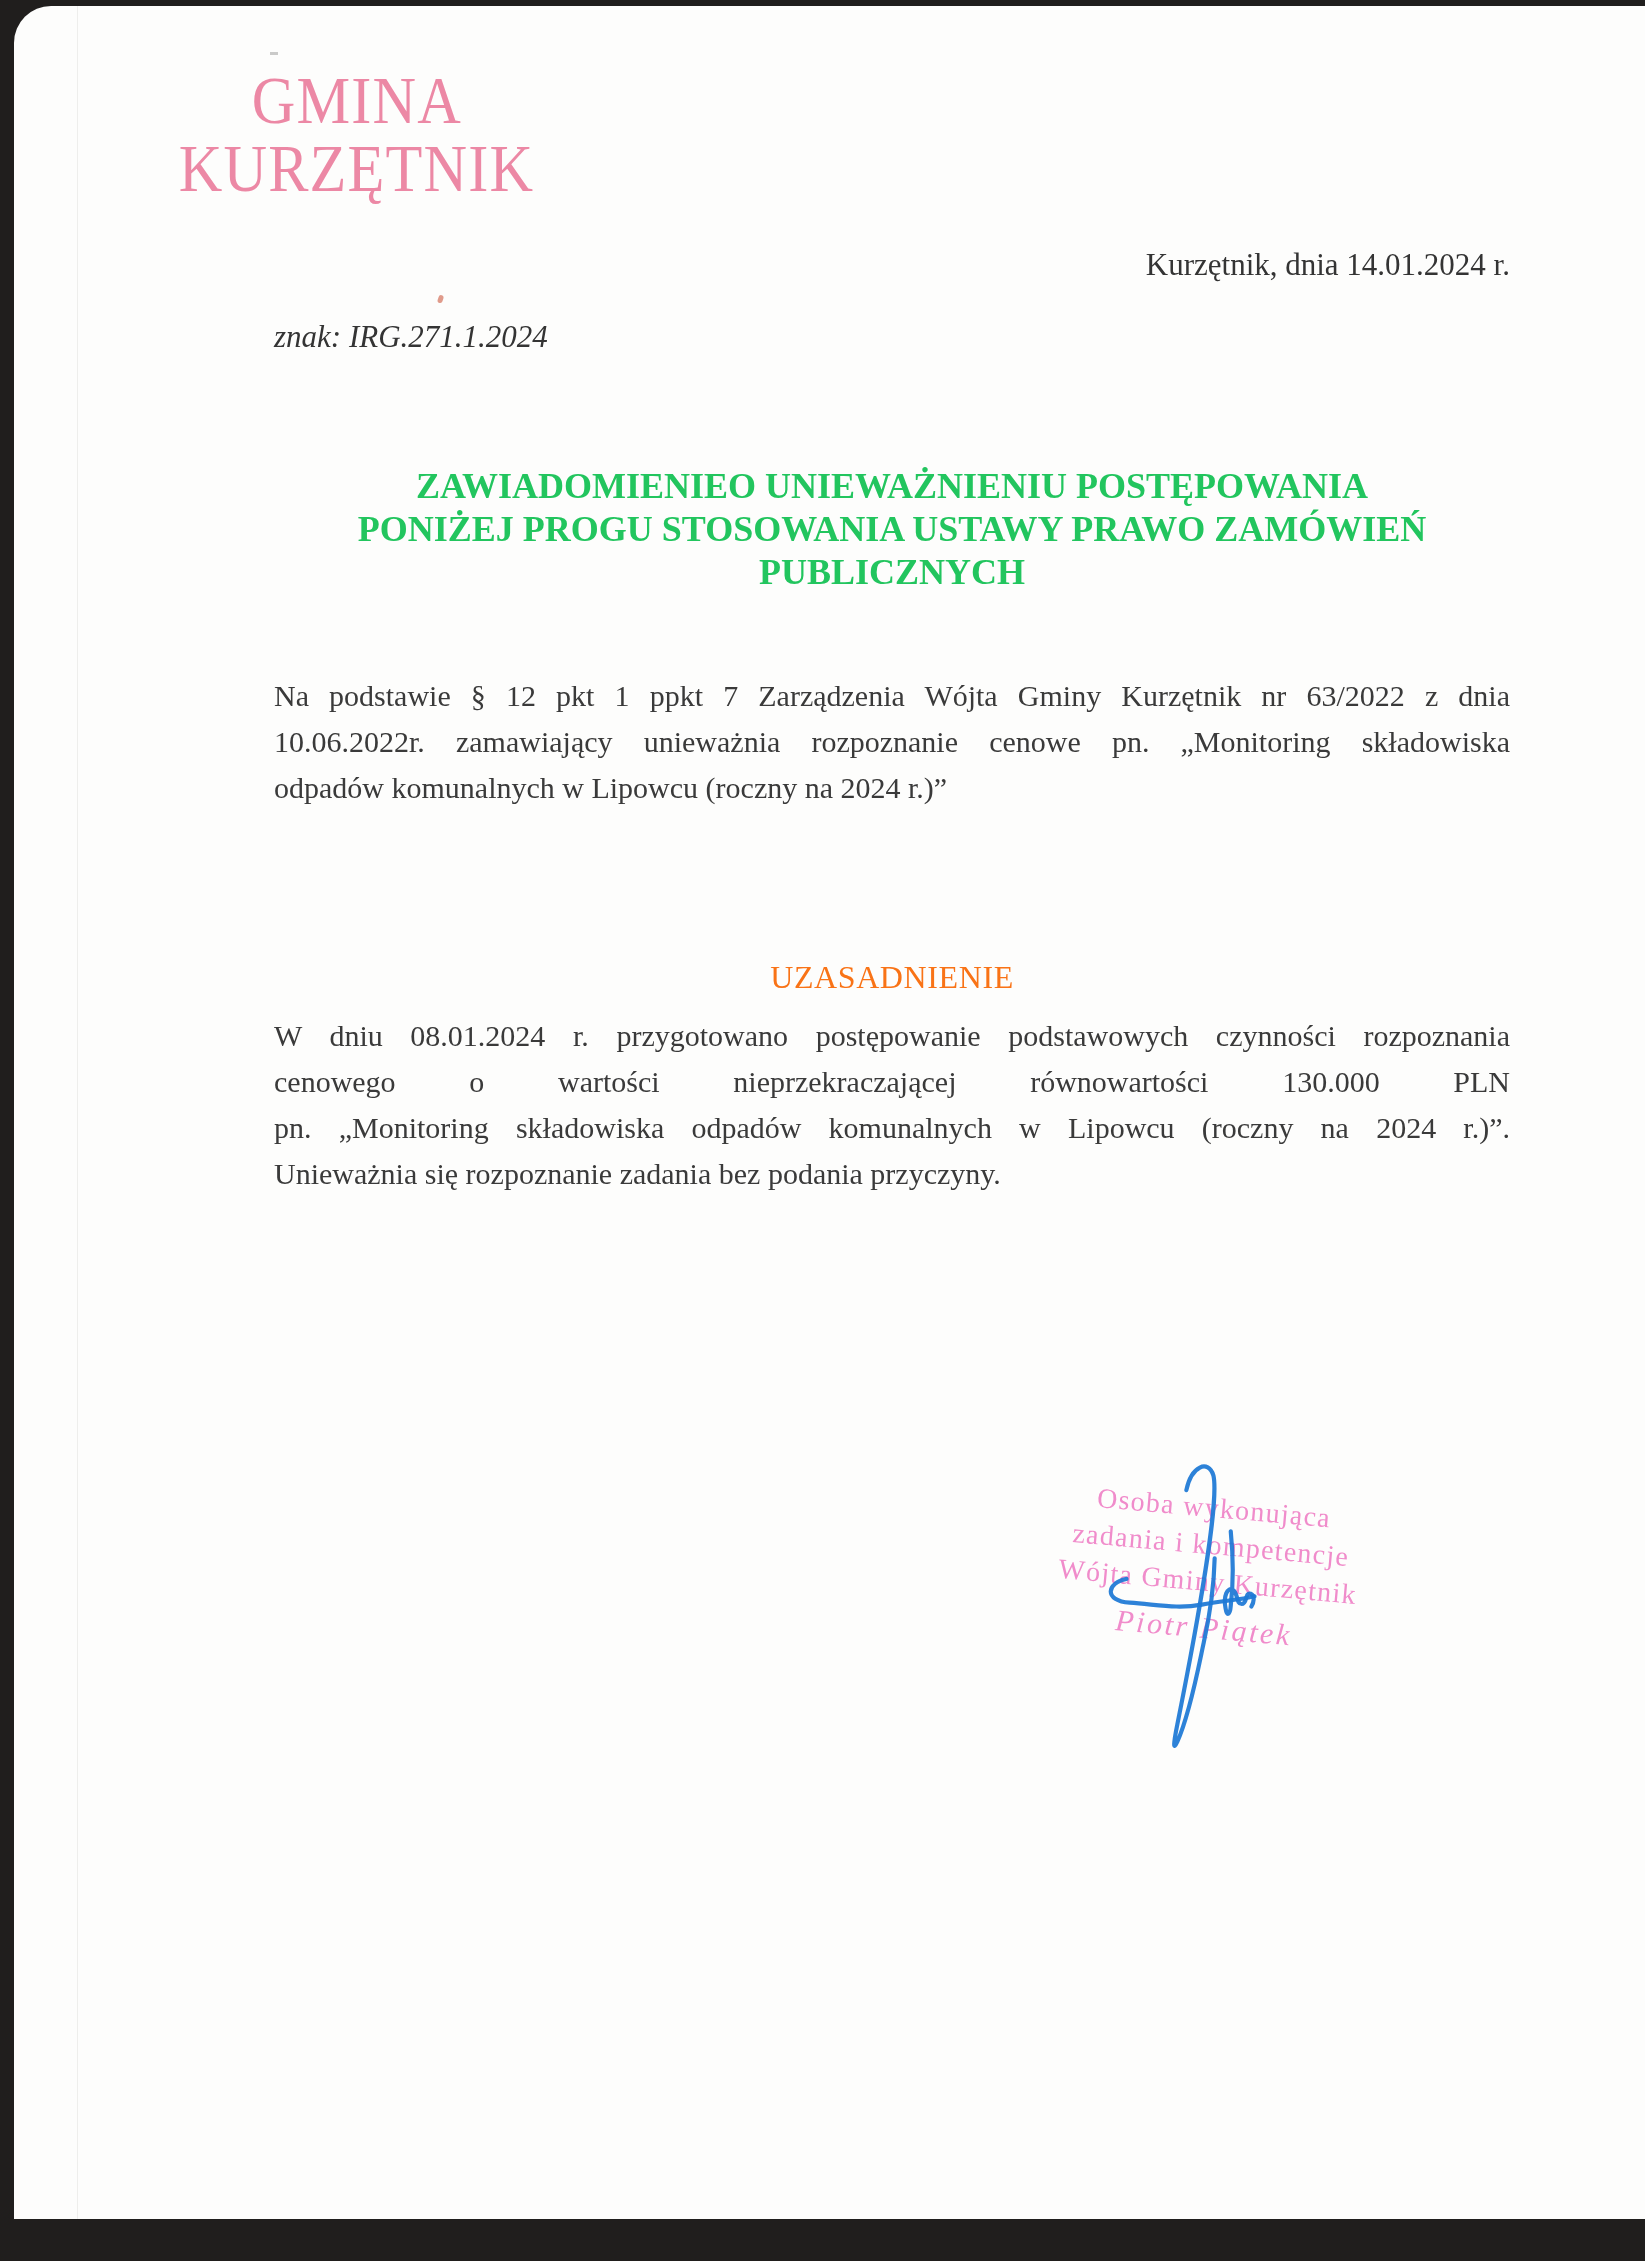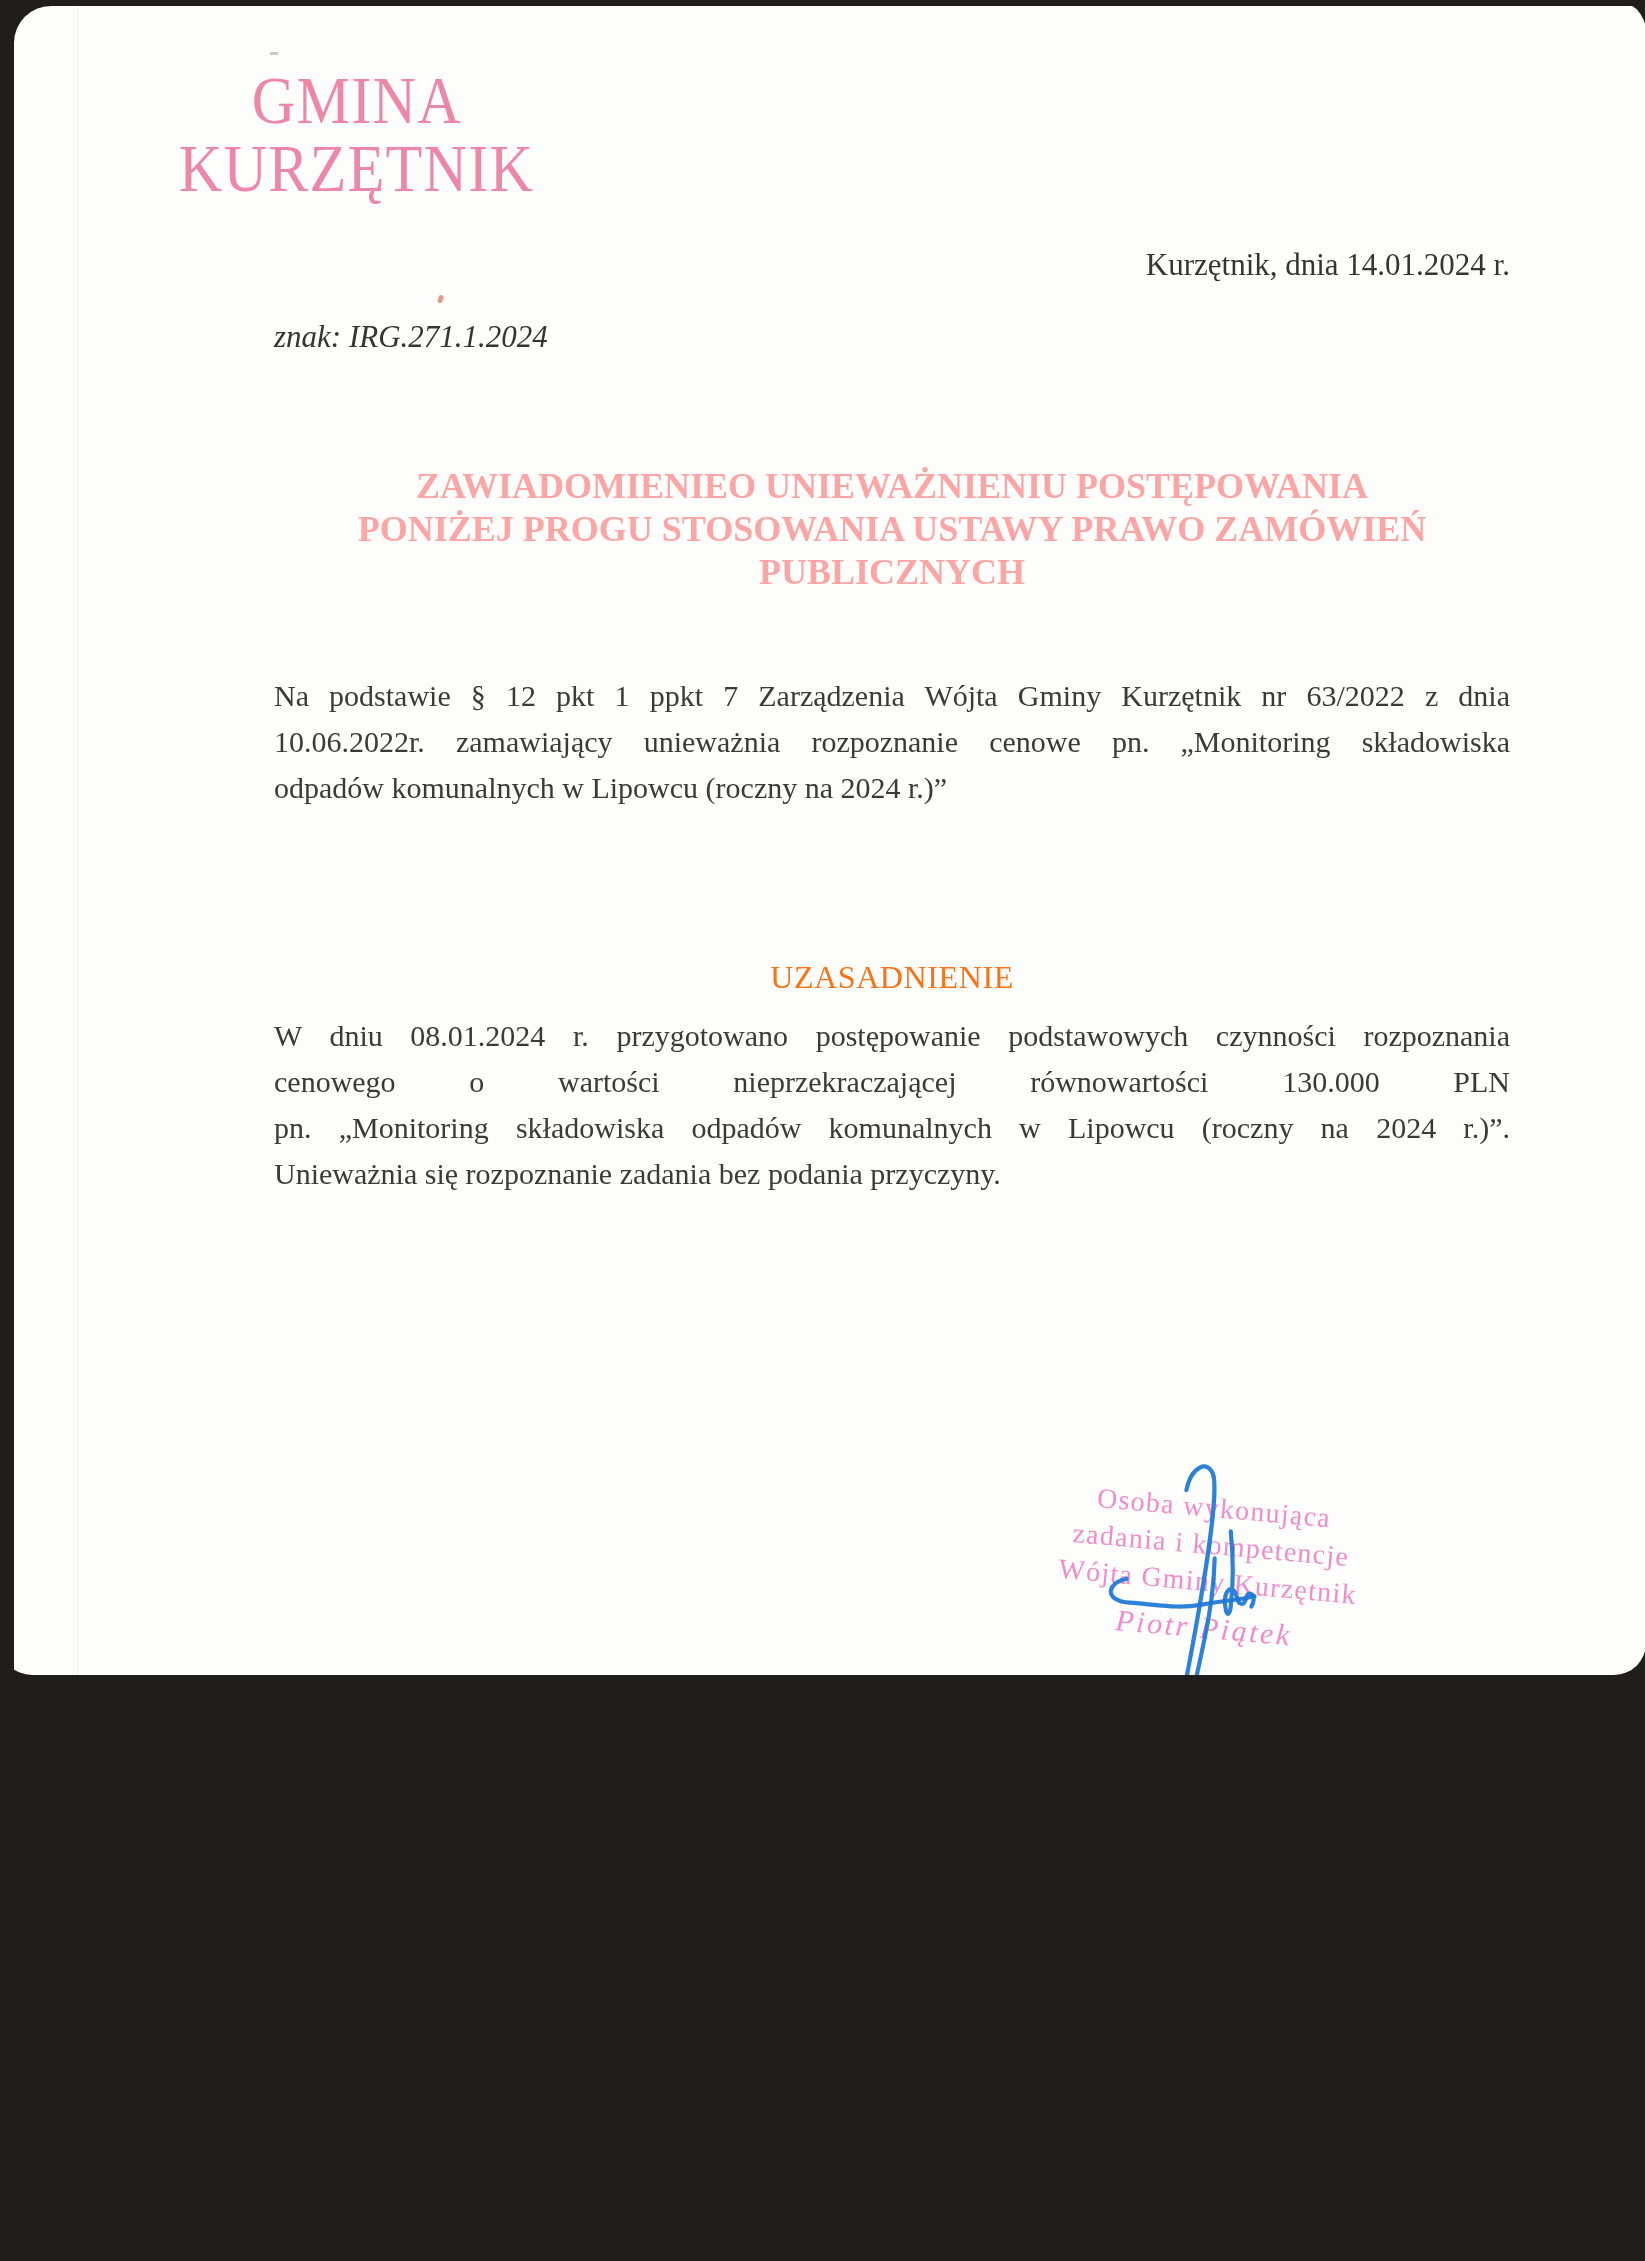--- a/index.html
+++ b/index.html
@@ -1,33 +1,33 @@
 <!DOCTYPE html>
 <html style="font-size:10.3px"><head>
 <meta charset="utf-8">
 <style>
   html,body{margin:0;padding:0;background:#201e1d;}
-  .canvas{position:relative;width:1646px;height:1675px;background:#201e1d;overflow:hidden;
-          font-family:"Liberation Serif","DejaVu Serif",serif;color:#343434;border-radius:32px;}
+  .canvas{position:relative;width:1646px;height:2219px;background:#201e1d;overflow:hidden;
+          font-family:"Liberation Serif","DejaVu Serif",serif;color:#343434;}
   .page{position:absolute;left:14px;top:5.8px;right:0;bottom:0;background:#fdfdfc;
         border-top-left-radius:37px;}
   .fold-line{position:absolute;left:77px;top:5.8px;width:1.3px;bottom:0;background:#eeeeec;}
 
   
   .stamp-top{position:absolute;left:151px;top:67px;width:412px;text-align:center;
              color:#eb7f9e;opacity:.92;line-height:1;}
   .stamp-top .l1,.stamp-top .l2{display:inline-block;transform:scaleX(0.9);transform-origin:center;
              font-size:67px;letter-spacing:1.3px;}
   .stamp-top .row{height:68px;}
 
   .dateline{position:absolute;right:136px;top:247px;font-size:31px;white-space:nowrap;}
   .reference{position:absolute;left:274px;top:319px;font-size:31px;white-space:nowrap;font-style:italic;}
 
   .title{position:absolute;left:274px;top:465px;width:1236px;text-align:center;
-         font-weight:bold;font-size:36px;line-height:43px;color:#fca5a5;}
+         font-weight:bold;font-size:36px;line-height:43px;color:#22c55e;}
 
   .para{position:absolute;left:274px;width:1236px;font-size:30px;line-height:46px;color:#3a3a3a;}
   .para1{top:673px;}
   .para2{top:1013px;}
   .line{display:block;white-space:nowrap;}
   .line.just{white-space:normal;text-align:justify;text-align-last:justify;font-family:Liberation Serif, serif;}
 
   .heading{position:absolute;left:274px;top:959px;width:1236px;text-align:center;
            font-size:32px;letter-spacing:0.6px;color:#f97316;}
 

